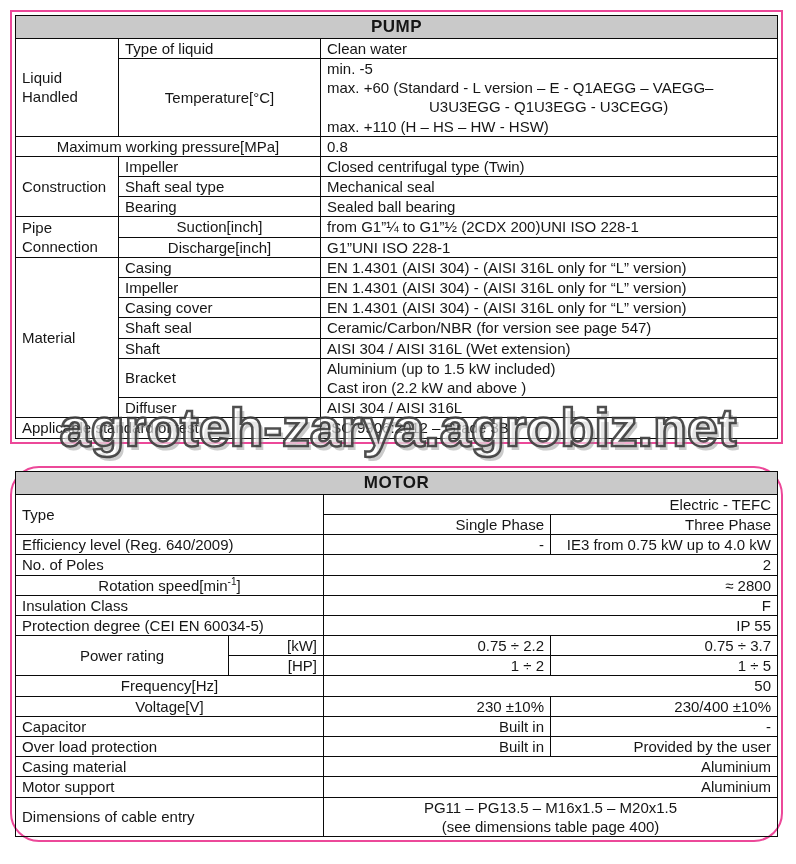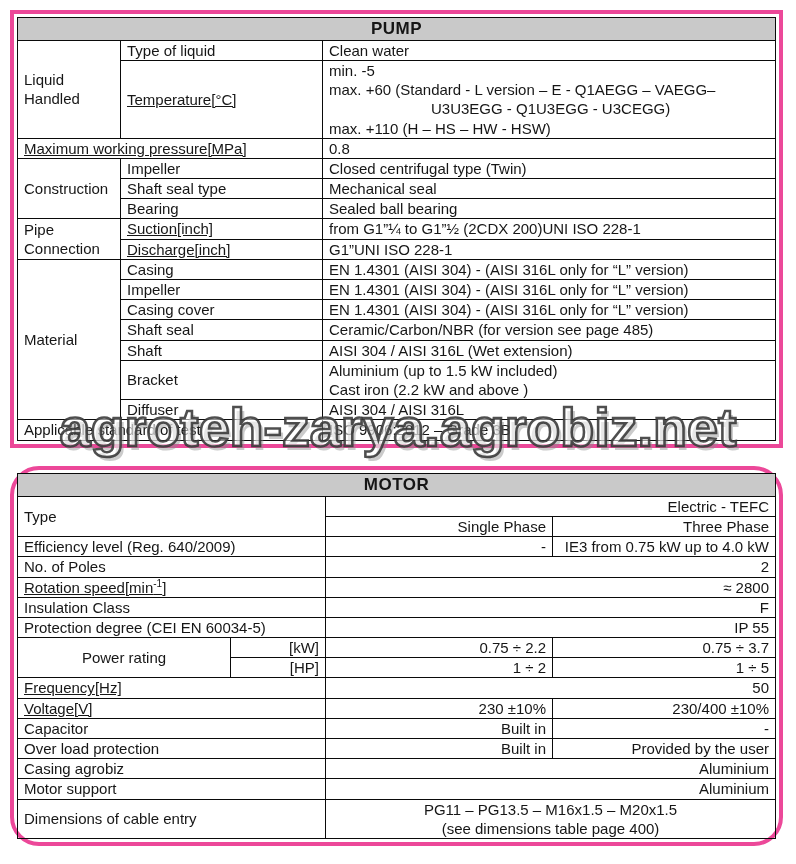--- a/index.html
+++ b/index.html
@@ -8,21 +8,21 @@
     position: relative;
     font-family: "Liberation Sans", "DejaVu Sans", sans-serif;
     font-size: 15px;
     color: #161616;
     overflow: hidden;
   }
   .tbl-wrap {
     position: absolute;
     left: 10px;
     width: 773px;
-    border: 4px solid #ec4899;
+    border: 2px solid #ec4899;
     padding: 3px;
     background: #ffffff;
   }
   #pump-wrap  { top: 10px; }
   #motor-wrap { top: 466px; border-radius: 29px; }
   table.grid {
     border-collapse: collapse;
     width: 100%;
     table-layout: fixed;
   }
@@ -36,21 +36,21 @@
   }
   td.hdr {
     background: #c9c9c9;
     font-weight: bold;
     font-size: 17px;
     text-align: center;
     height: 24px;
     letter-spacing: .5px;
   }
   td.group { vertical-align: middle; padding: 0 4px 0 5px; }
-  .lu { display: flex; justify-content: flex-start; align-items: center; width: 100%; text-decoration: underline; }
+  .lu { display: flex; justify-content: center; align-items: center; width: 100%; }
   .lu .unit { white-space: nowrap; }
   td.tall-temp  { height: 79px; padding-top: 2px; padding-bottom: 2px; }
   td.tall-2line { height: 41px; }
   .temp-indent { padding-left: 102px; }
   .pipe-val { display: flex; align-items: center; padding-right: 72px; }
   
   td.ctr { text-align: right; }
   td.pr-label { border-right: none; text-align: center; }
   td.pr-unit  { border-left: none; text-align: right; white-space: nowrap; }
   td.cable { height: 42px; text-align: center; }
@@ -165,21 +165,21 @@
     <tr>
       <td>Impeller</td>
       <td>EN 1.4301 (AISI 304) - (AISI 316L only for “L” version)</td>
     </tr>
     <tr>
       <td>Casing cover</td>
       <td>EN 1.4301 (AISI 304) - (AISI 316L only for “L” version)</td>
     </tr>
     <tr>
       <td>Shaft seal</td>
-      <td>Ceramic/Carbon/NBR   (for version see page 485)</td>
+      <td>Ceramic/Carbon/NBR   (for version see page 547)</td>
     </tr>
     <tr>
       <td>Shaft</td>
       <td>AISI 304 / AISI 316L (Wet extension)</td>
     </tr>
     <tr>
       <td class="tall-2line">Bracket</td>
       <td class="tall-2line">
         <div>Aluminium (up to 1.5 kW included)</div>
         <div>Cast iron (2.2 kW and above )</div>
@@ -279,21 +279,21 @@
       <td colspan="2">Capacitor</td>
       <td class="ctr">Built in</td>
       <td class="ctr">-</td>
     </tr>
     <tr>
       <td colspan="2">Over load protection</td>
       <td class="ctr">Built in</td>
       <td class="ctr">Provided by the user</td>
     </tr>
     <tr>
-      <td colspan="2">Casing agrobiz</td>
+      <td colspan="2">Casing material</td>
       <td class="ctr" colspan="2">Aluminium</td>
     </tr>
     <tr>
       <td colspan="2">Motor support</td>
       <td class="ctr" colspan="2">Aluminium</td>
     </tr>
     <tr>
       <td colspan="2">Dimensions of cable entry</td>
       <td class="cable" colspan="2">
         <div>PG11 – PG13.5 – M16x1.5 – M20x1.5</div>

